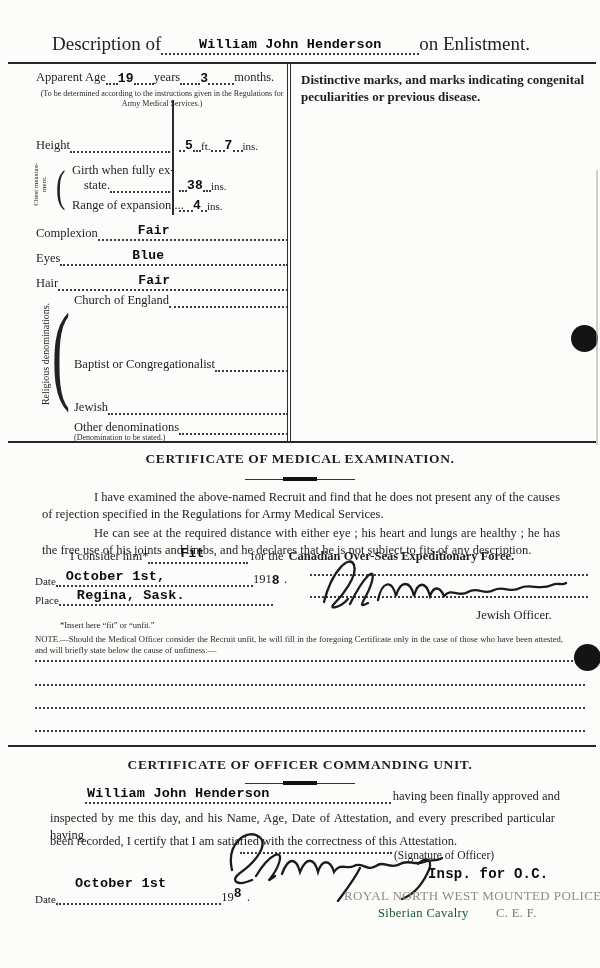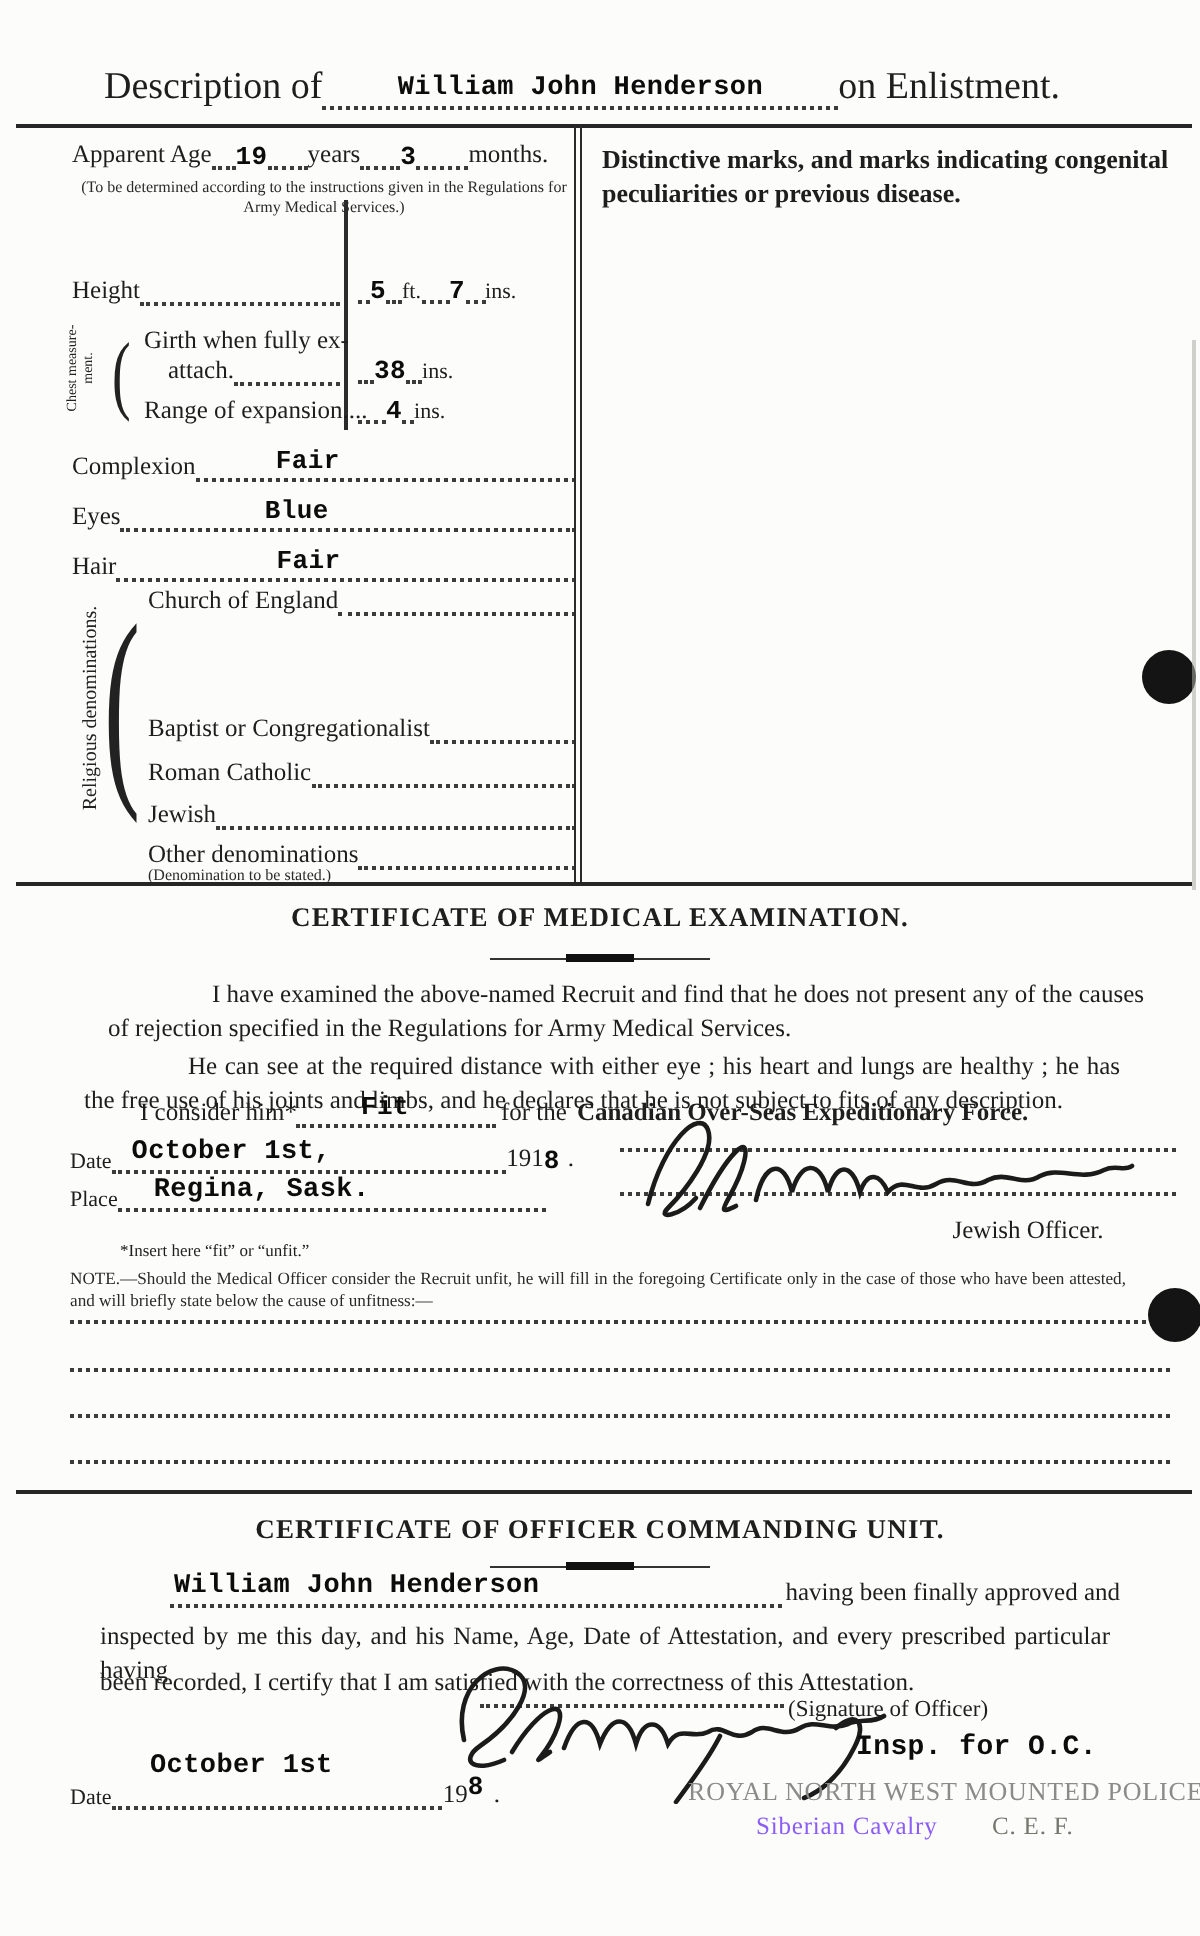--- a/index.html
+++ b/index.html
@@ -74,21 +74,21 @@
     <span class="dseg" style="width:14px;"></span>
     <span class="typed" style="margin-bottom:-1px;">7</span>
     <span class="dseg" style="width:10px;"></span>
     <span class="label11">ins.</span>
   </div>
 
   <div class="abs vlabel" style="left:14px; top:176px; width:52px; font-size:7px; line-height:8px;">Chest measure- ment.</div>
   <div class="abs bracket" style="left:56px; top:165px;">(</div>
   <div class="abs label12" style="left:72px; top:163px;">Girth when fully ex-</div>
   <div class="abs frow" style="left:84px; top:178px; width:86px;">
-    <span class="label12">attach.</span>
+    <span class="label12">state.</span>
     <span class="dfill"></span>
   </div>
   <div class="abs frow" style="left:179px; top:178px; width:85px;">
     <span class="dseg" style="width:8px;"></span>
     <span class="typed" style="margin-bottom:-1px;">38</span>
     <span class="dseg" style="width:8px;"></span>
     <span class="label11">ins.</span>
   </div>
   <div class="abs frow" style="left:72px; top:198px; width:98px;">
     <span class="label12">Range of expansion....</span>
@@ -123,24 +123,20 @@
   <div class="abs bracket" style="left:52px; top:297px; font-size:108px; transform:scale(0.5,1.02); transform-origin:left top;">(</div>
 
   <div class="abs frow" style="left:74px; top:293px; width:214px;">
     <span class="label12">Church of England</span>
       <span class="dfill"></span>
   </div>
   <div class="abs frow" style="left:74px; top:357px; width:214px;">
     <span class="label12">Baptist or Congregationalist</span>
       <span class="dfill"></span>
   </div>
-  <div class="abs frow" style="left:74px; top:379px; width:214px;">
-    <span class="label12">Roman Catholic</span>
-      <span class="dfill"></span>
-  </div>
   <div class="abs frow" style="left:74px; top:400px; width:214px;">
     <span class="label12">Jewish</span>
       <span class="dfill"></span>
   </div>
   <div class="abs frow" style="left:74px; top:420px; width:214px;">
     <span class="label12">Other denominations</span>
       <span class="dfill"></span>
   </div>
   <div class="abs small-note" style="left:74px; top:433px;">(Denomination to be stated.)</div>
 
@@ -149,21 +145,21 @@
   <div class="abs" style="left:301px; top:72px; width:288px; font-size:13px; line-height:16.5px; font-weight:600;">Distinctive marks, and marks indicating congenital peculiarities or previous disease.</div>
 
   <div class="abs rule" style="left:8px; top:441px; width:588px; height:2px;"></div>
 
   <div class="abs sec-title" style="left:0; top:451px; width:600px;">CERTIFICATE OF MEDICAL EXAMINATION.</div>
   <div class="abs" style="left:245px; top:477px; width:110px; height:4px;">
     <div style="position:absolute; left:0; top:2px; width:110px; height:1.4px; background:#333;"></div>
     <div style="position:absolute; left:38px; top:0; width:34px; height:4px; background:#111;"></div>
   </div>
 
-  <div class="abs body-text" style="left:54px; top:489px; width:518px; text-indent:52px;font-family:Liberation Serif, serif;">I have examined the above-named Recruit and find that he does not present any of the causes of rejection specified in the Regulations for Army Medical Services.</div>
+  <div class="abs body-text" style="left:42px; top:489px; width:518px; text-indent:52px;font-family:Liberation Serif, serif;">I have examined the above-named Recruit and find that he does not present any of the causes of rejection specified in the Regulations for Army Medical Services.</div>
   <div class="abs body-text" style="left:42px; top:525px; width:518px; text-indent:52px;">He can see at the required distance with either eye ; his heart and lungs are healthy ; he has the free use of his joints and limbs, and he declares that he is not subject to fits of any description.</div>
 
   <div class="abs frow" style="left:70px; top:549px; width:470px;">
     <span class="label12">I consider him*</span>
     <span class="dseg" style="width:100px; position:relative;">
       <span class="typed overlay-typed" style="left:32px;">Fit</span>
     </span>
     <span class="label12" style="margin-left:2px;">for the</span>
     <span class="label12" style="font-weight:700; margin-left:5px;">Canadian Over-Seas Expeditionary Force.</span>
   </div>
@@ -232,20 +228,20 @@
   <div class="abs typed" style="left:75px; top:876px; font-size:13.5px;">October 1st</div>
   <div class="abs frow" style="left:35px; top:886px; width:215px;">
     <span class="label11">Date</span>
     <span class="dfill"></span>
     <span class="label12">19</span>
     <span class="typed" style="margin-bottom:4px;">8</span>
     <span class="label12" style="margin-left:5px;">.</span>
   </div>
 
   <div class="abs stamp" style="left:344px; top:888px; font-size:13px;">ROYAL NORTH WEST MOUNTED POLICE</div>
-  <div class="abs stamp" style="left:378px; top:906px; font-size:12.5px; color:#8b5cf6;">Siberian Cavalry</div>
+  <div class="abs stamp" style="left:378px; top:906px; font-size:12.5px; color:#14532d;">Siberian Cavalry</div>
   <div class="abs stamp" style="left:496px; top:906px; font-size:12.5px; color:#76766f;">C. E. F.</div>
 
   <div class="abs punch" style="left:571px; top:325px; width:27px; height:27px;"></div>
   <div class="abs punch" style="left:574px; top:644px; width:27px; height:27px;"></div>
 
   <div class="abs" style="left:596px; top:170px; width:2px; height:275px; background:#a9a9a4; opacity:0.55;"></div>
 </div>
 
 </body></html>

